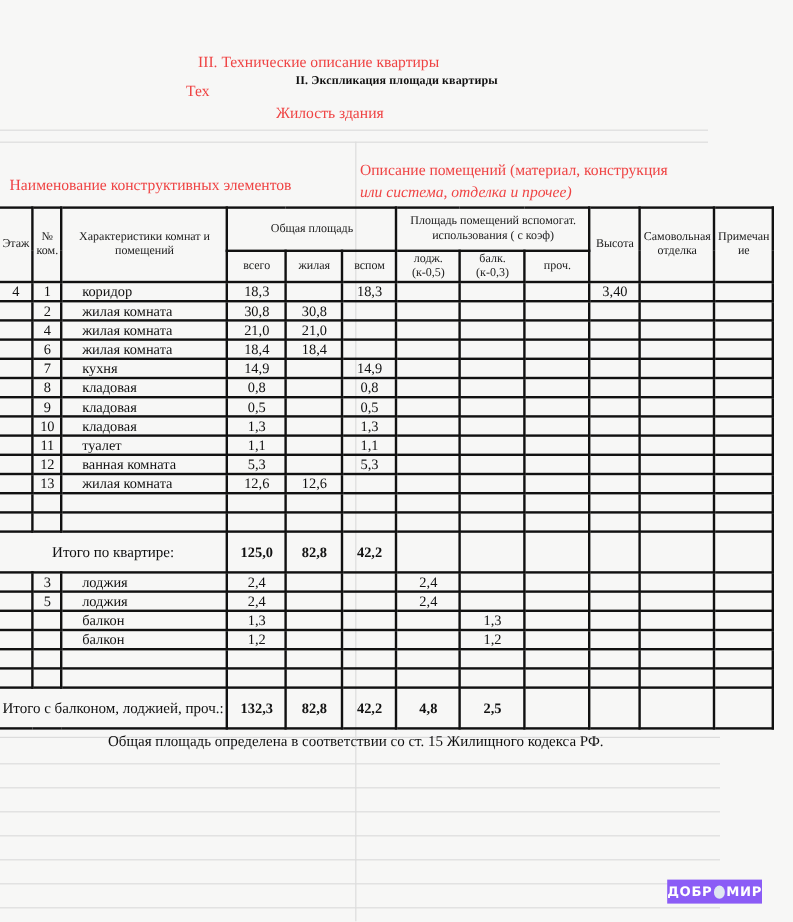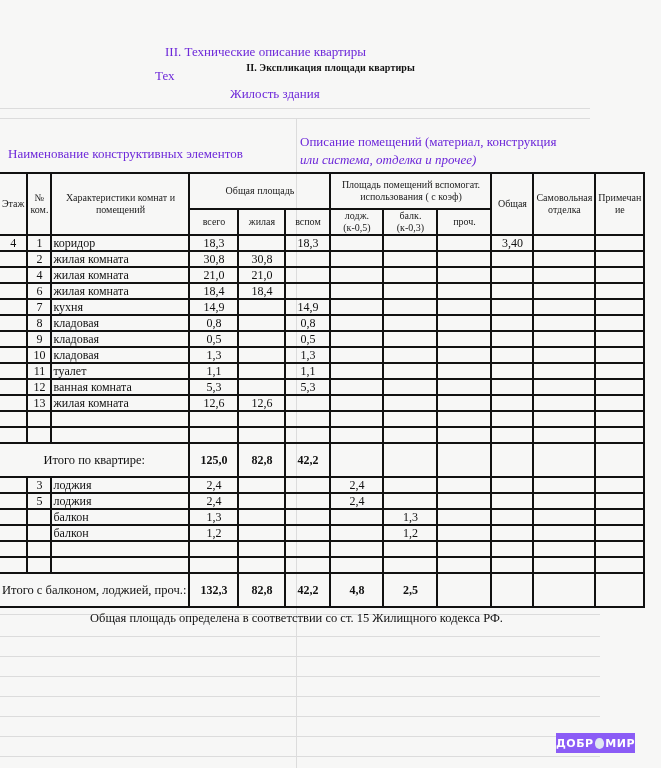--- a/index.html
+++ b/index.html
@@ -3,40 +3,40 @@
 <meta charset="utf-8">
 <style>
   html, body { margin: 0; padding: 0; }
   body {
     width: 661px; height: 768px; overflow: hidden;
     background: #f7f7f6;
     font-family: "Liberation Serif", "DejaVu Serif", serif;
     color: #111;
     position: relative;
   }
-  .ghost { position: absolute; color: #6d28d9; font-size: 13px; white-space: nowrap; }
+  .ghost { position: absolute; color: #ef4444; font-size: 13px; white-space: nowrap; }
   .ghost-line { position: absolute; background: #dcdcdc; height: 1px; }
   .ghost-vline { position: absolute; background: #dcdcdc; width: 1px; }
   .title {
     position: absolute; left: 0; width: 661px; top: 62px;
     text-align: center; font-weight: bold; font-size: 10px; letter-spacing: 0.1px;
   }
   table.expl {
     position: absolute; left: -2px; top: 172px;
     border-collapse: collapse; table-layout: fixed;
     background: transparent;
   }
   table.expl td {
     border: 2px solid #111; padding: 0 2px; height: 14px;
     font-size: 12px; line-height: 14px; vertical-align: middle;
     overflow: hidden; white-space: nowrap;
   }
   table.expl td.hdr { font-size: 10px; line-height: 12px; text-align: center; white-space: normal; color: #222; }
   table.expl td.c { text-align: center; }
-  table.expl td.l { text-align: left; padding-left: 1px; }
+  table.expl td.l { text-align: left; padding-left: 16px; }
   table.expl td.b { font-weight: bold; }
   table.expl tr.total td { height: 32px; }
   table.expl tr.total td.lbl { text-align: center; font-size: 12.5px; }
   .footnote {
     position: absolute; left: 0; width: 593px; top: 611px;
     text-align: center; font-size: 12.5px;
   }
   .logo {
     position: absolute; left: 556px; top: 733px; width: 79px; height: 20px;
     background: #8b5cf6; color: #fff; font-family: "DejaVu Sans", sans-serif;
@@ -86,21 +86,21 @@
       <col style="width:60px">
       <col style="width:41px">
   </colgroup>
   <tbody>
       <tr style="height:36px">
     <td class="hdr" rowspan="2">Этаж</td>
     <td class="hdr" rowspan="2">№ ком.</td>
     <td class="hdr" rowspan="2">Характеристики комнат и помещений</td>
     <td class="hdr" colspan="3">Общая площадь</td>
     <td class="hdr" colspan="3">Площадь помещений вспомогат. использования ( с коэф)</td>
-    <td class="hdr" rowspan="2">Общая</td>
+    <td class="hdr" rowspan="2">Высота</td>
     <td class="hdr" rowspan="2">Самовольная отделка</td>
     <td class="hdr" rowspan="2">Примечан ие</td>
   </tr>
   <tr>
     <td class="hdr">всего</td>
     <td class="hdr">жилая</td>
     <td class="hdr">вспом</td>
     <td class="hdr">лодж.(к-0,5)</td>
     <td class="hdr">балк. (к-0,3)</td>
     <td class="hdr">проч.</td>

